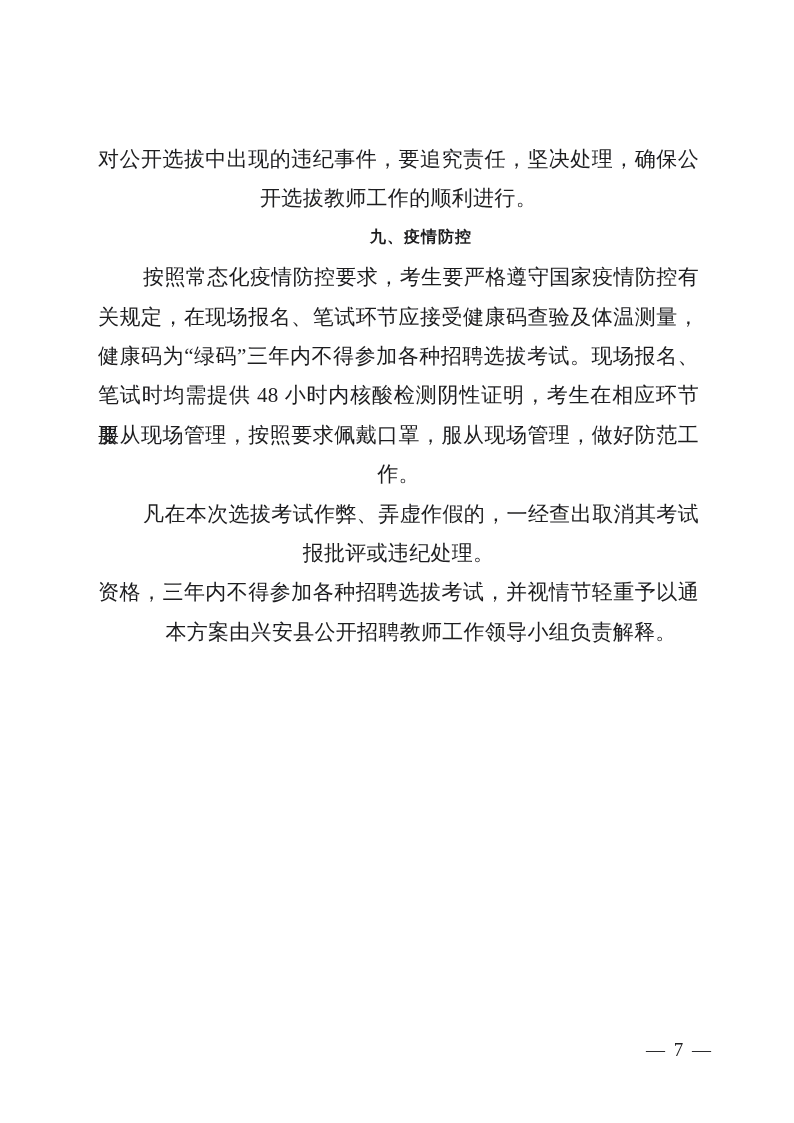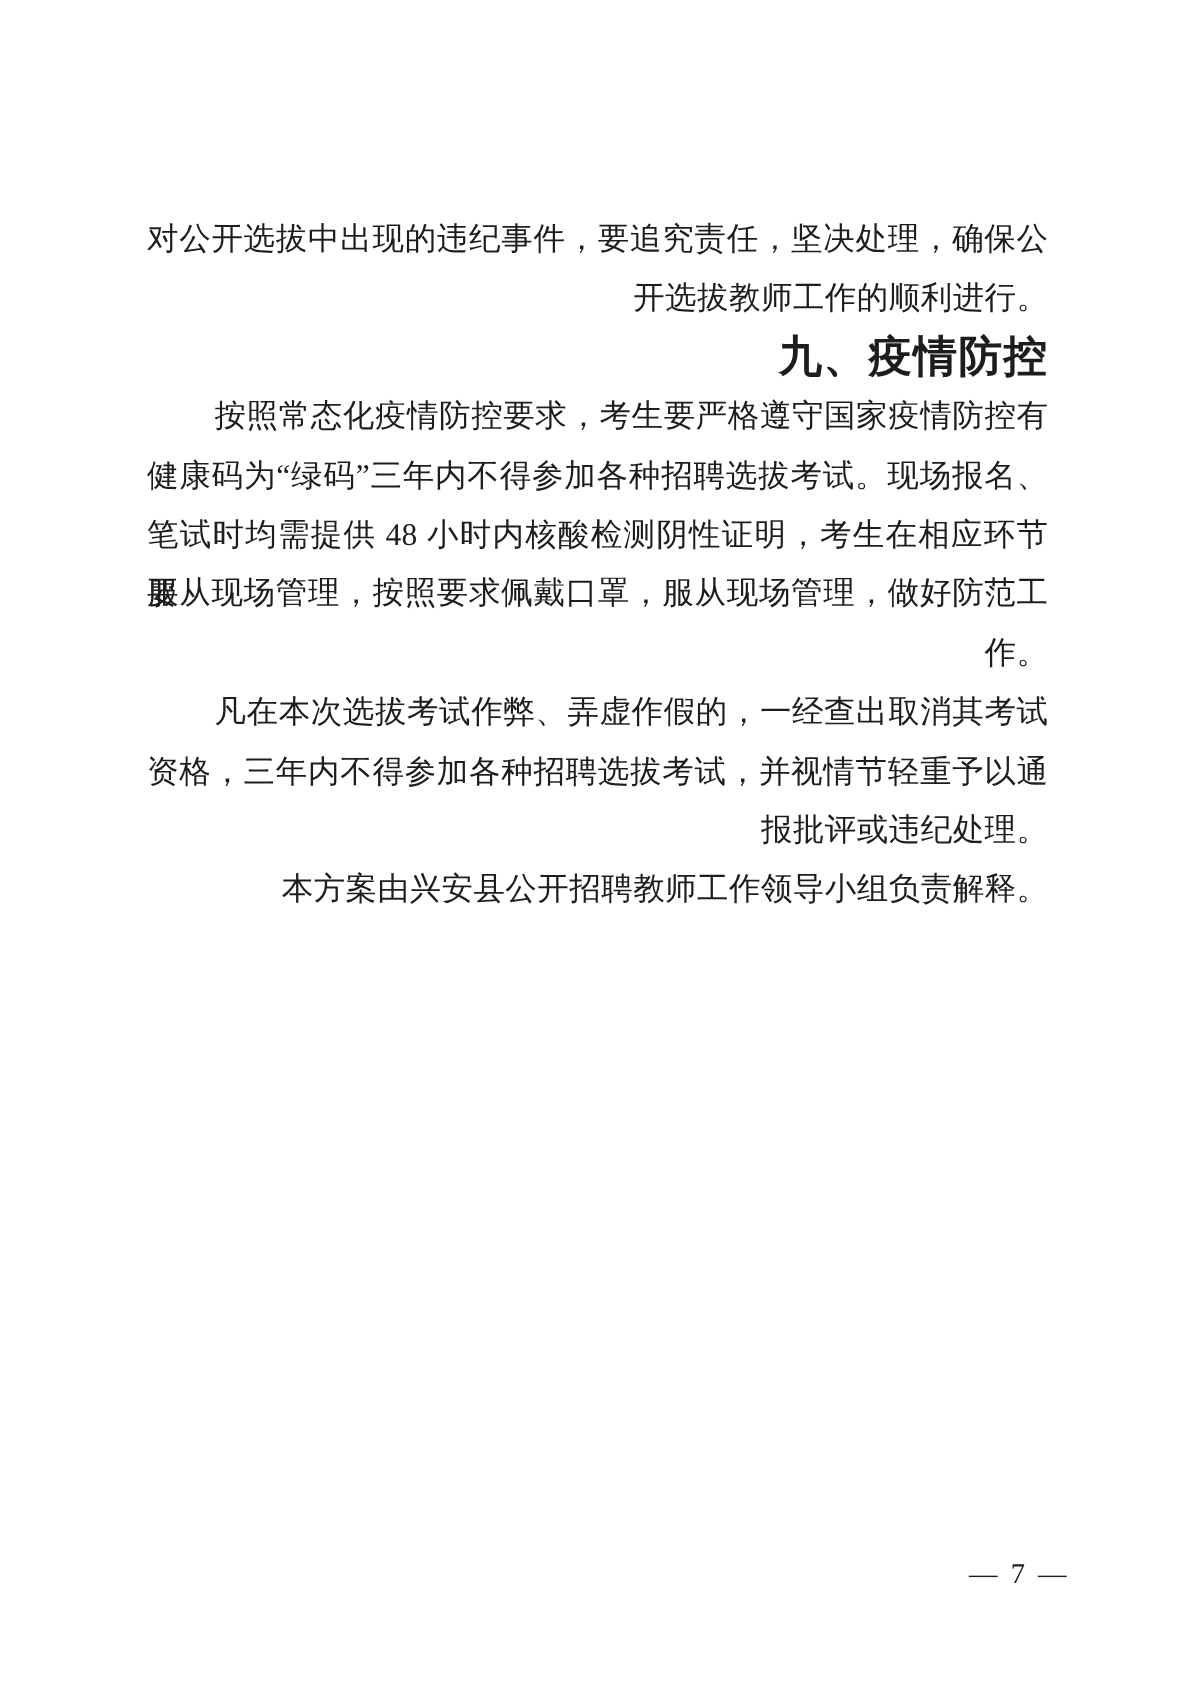--- a/index.html
+++ b/index.html
@@ -20,37 +20,37 @@
     position: absolute;
     left: 98px;
     top: 140px;
     width: 601px;
   }
   .line {
     height: 39.4px;
     line-height: 39.4px;
     font-size: 21px;
     letter-spacing: 0.3px;
-    text-align: right;
+    text-align: center;
     white-space: nowrap;
     color: #1d1d1f;
   }
   
   .j {
     text-align: justify;
     text-align-last: justify;
     white-space: normal;
   }
   .ind {
     text-indent: 45px;
   }
   .heading {
-    font-family: Liberation Sans, sans-serif;
+    font-family: Liberation Mono, monospace;
     font-weight: bold;
-    font-size: 29px;
+    font-size: 16px;
     letter-spacing: 1px;
   }
   .spacer {
     height: 46px;
   }
   .footer {
     position: absolute;
     top: 1037px;
     right: 81px;
     font-size: 19px;
@@ -65,29 +65,30 @@
 
 <div class="page">
   <div class="content">
 
     <div class="line j">对公开选拔中出现的违纪事件，要追究责任，坚决处理，确保公</div>
     <div class="line">开选拔教师工作的顺利进行。</div>
 
     <div class="line heading ind">九、疫情防控</div>
 
     <div class="line j ind">按照常态化疫情防控要求，考生要严格遵守国家疫情防控有</div>
+    <div class="line j">关规定，在现场报名、笔试环节应接受健康码查验及体温测量，</div>
     <div class="line j">健康码为“绿码”三年内不得参加各种招聘选拔考试。现场报名、</div>
     <div class="line j">笔试时均需提供 48 小时内核酸检测阴性证明，考生在相应环节要</div>
     <div class="line j">服从现场管理，按照要求佩戴口罩，服从现场管理，做好防范工</div>
     <div class="line">作。</div>
 
 
     <div class="line j ind">凡在本次选拔考试作弊、弄虚作假的，一经查出取消其考试</div>
+    <div class="line">报批评或违纪处理。</div>
     <div class="line j">资格，三年内不得参加各种招聘选拔考试，并视情节轻重予以通</div>
-    <div class="line">报批评或违纪处理。</div>
 
     <div class="line ind">本方案由兴安县公开招聘教师工作领导小组负责解释。</div>
 
     <div class="spacer"></div>
 
 
   </div>
 
   <div class="footer">— 7 —</div>
 </div>

